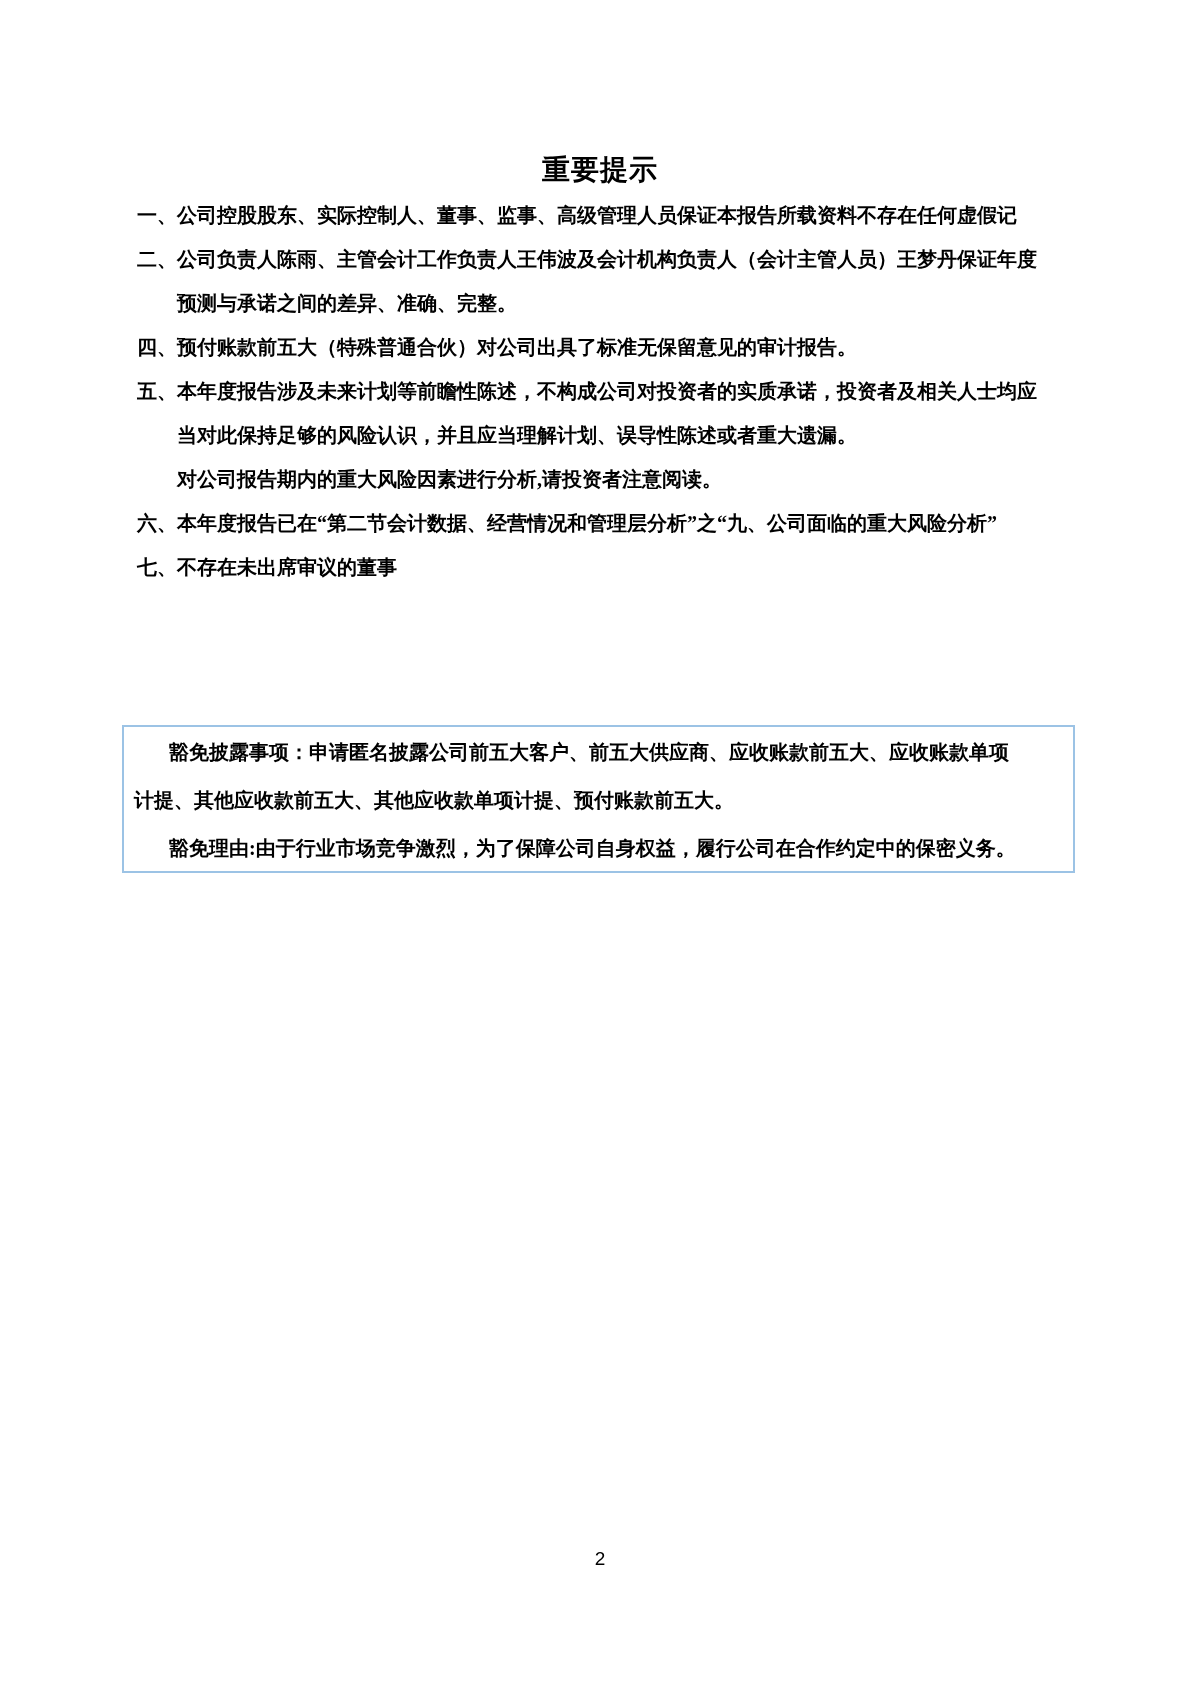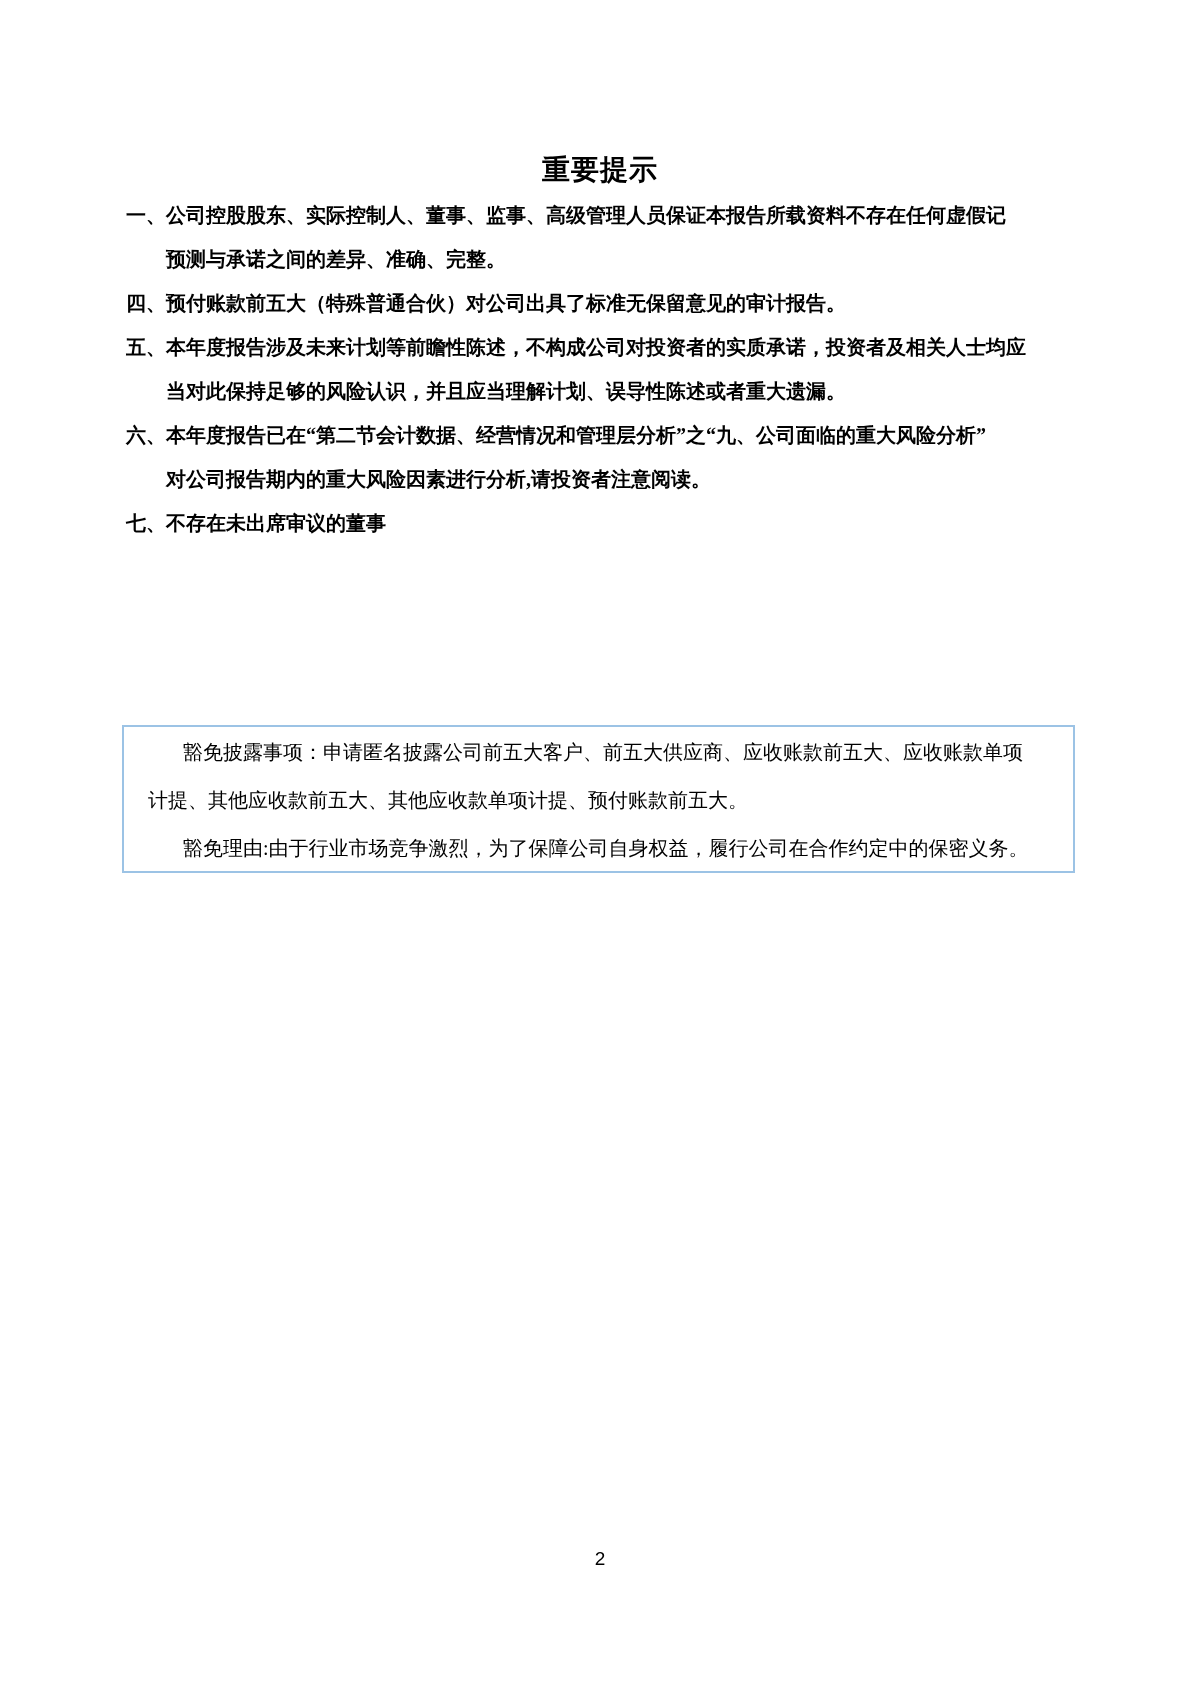--- a/index.html
+++ b/index.html
@@ -23,21 +23,21 @@
     width: 100%;
     margin: 0;
     text-align: center;
     font-size: 28px;
     font-weight: bold;
     line-height: 40px;
     letter-spacing: 1px;
   }
   .body {
     position: absolute;
-    left: 126px;
+    left: 137px;
     top: 193px;
     width: 880px;
     font-size: 20px;
     font-weight: bold;
   }
   .line {
     line-height: 44px;
     white-space: nowrap;
   }
   .num {
@@ -47,23 +47,23 @@
   .cont-sm { padding-left: 17px; }
   .cont    { padding-left: 40px; }
   .box {
     position: absolute;
     left: 122px;
     top: 725px;
     width: 953px;
     height: 148px;
     box-sizing: border-box;
     border: 2px solid #9cc3e5;
-    padding: 1px 8px 1px 24px;
+    padding: 1px 8px 1px 10px;
     font-size: 20px;
-    font-weight: normal;
+    font-weight: bold;
   }
   .box-line {
     line-height: 48px;
     white-space: nowrap;
   }
   .box-line.indent { padding-left: 35px; }
   .page-num {
     position: absolute;
     top: 1548px;
     left: 0;
@@ -80,36 +80,37 @@
 
   <h1 class="title">重要提示</h1>
 
   <div class="body">
 
     <div class="item">
       <div class="line"><span class="num">一、</span><span>公司控股股东、实际控制人、董事、监事、高级管理人员保证本报告所载资料不存在任何虚假记</span></div>
     </div>
 
     <div class="item">
+      <div class="line"><span class="num">二、</span><span>公司负责人陈雨、主管会计工作负责人王伟波及会计机构负责人（会计主管人员）王梦丹保证年度</span></div>
       <div class="line cont">预测与承诺之间的差异、准确、完整。</div>
     </div>
 
 
     <div class="item">
       <div class="line"><span class="num">四、</span><span>预付账款前五大（特殊普通合伙）对公司出具了标准无保留意见的审计报告。</span></div>
     </div>
 
     <div class="item">
       <div class="line"><span class="num">五、</span><span>本年度报告涉及未来计划等前瞻性陈述，不构成公司对投资者的实质承诺，投资者及相关人士均应</span></div>
       <div class="line cont">当对此保持足够的风险认识，并且应当理解计划、误导性陈述或者重大遗漏。</div>
     </div>
 
     <div class="item">
+      <div class="line cont">对公司报告期内的重大风险因素进行分析,请投资者注意阅读。</div>
       <div class="line"><span class="num">六、</span><span>本年度报告已在“第二节会计数据、经营情况和管理层分析”之“九、公司面临的重大风险分析”</span></div>
-      <div class="line cont">对公司报告期内的重大风险因素进行分析,请投资者注意阅读。</div>
     </div>
 
     <div class="item">
       <div class="line"><span class="num">七、</span><span>不存在未出席审议的董事</span></div>
     </div>
 
   </div>
 
   <div class="box">
     <div class="box-line indent">豁免披露事项：申请匿名披露公司前五大客户、前五大供应商、应收账款前五大、应收账款单项</div>

